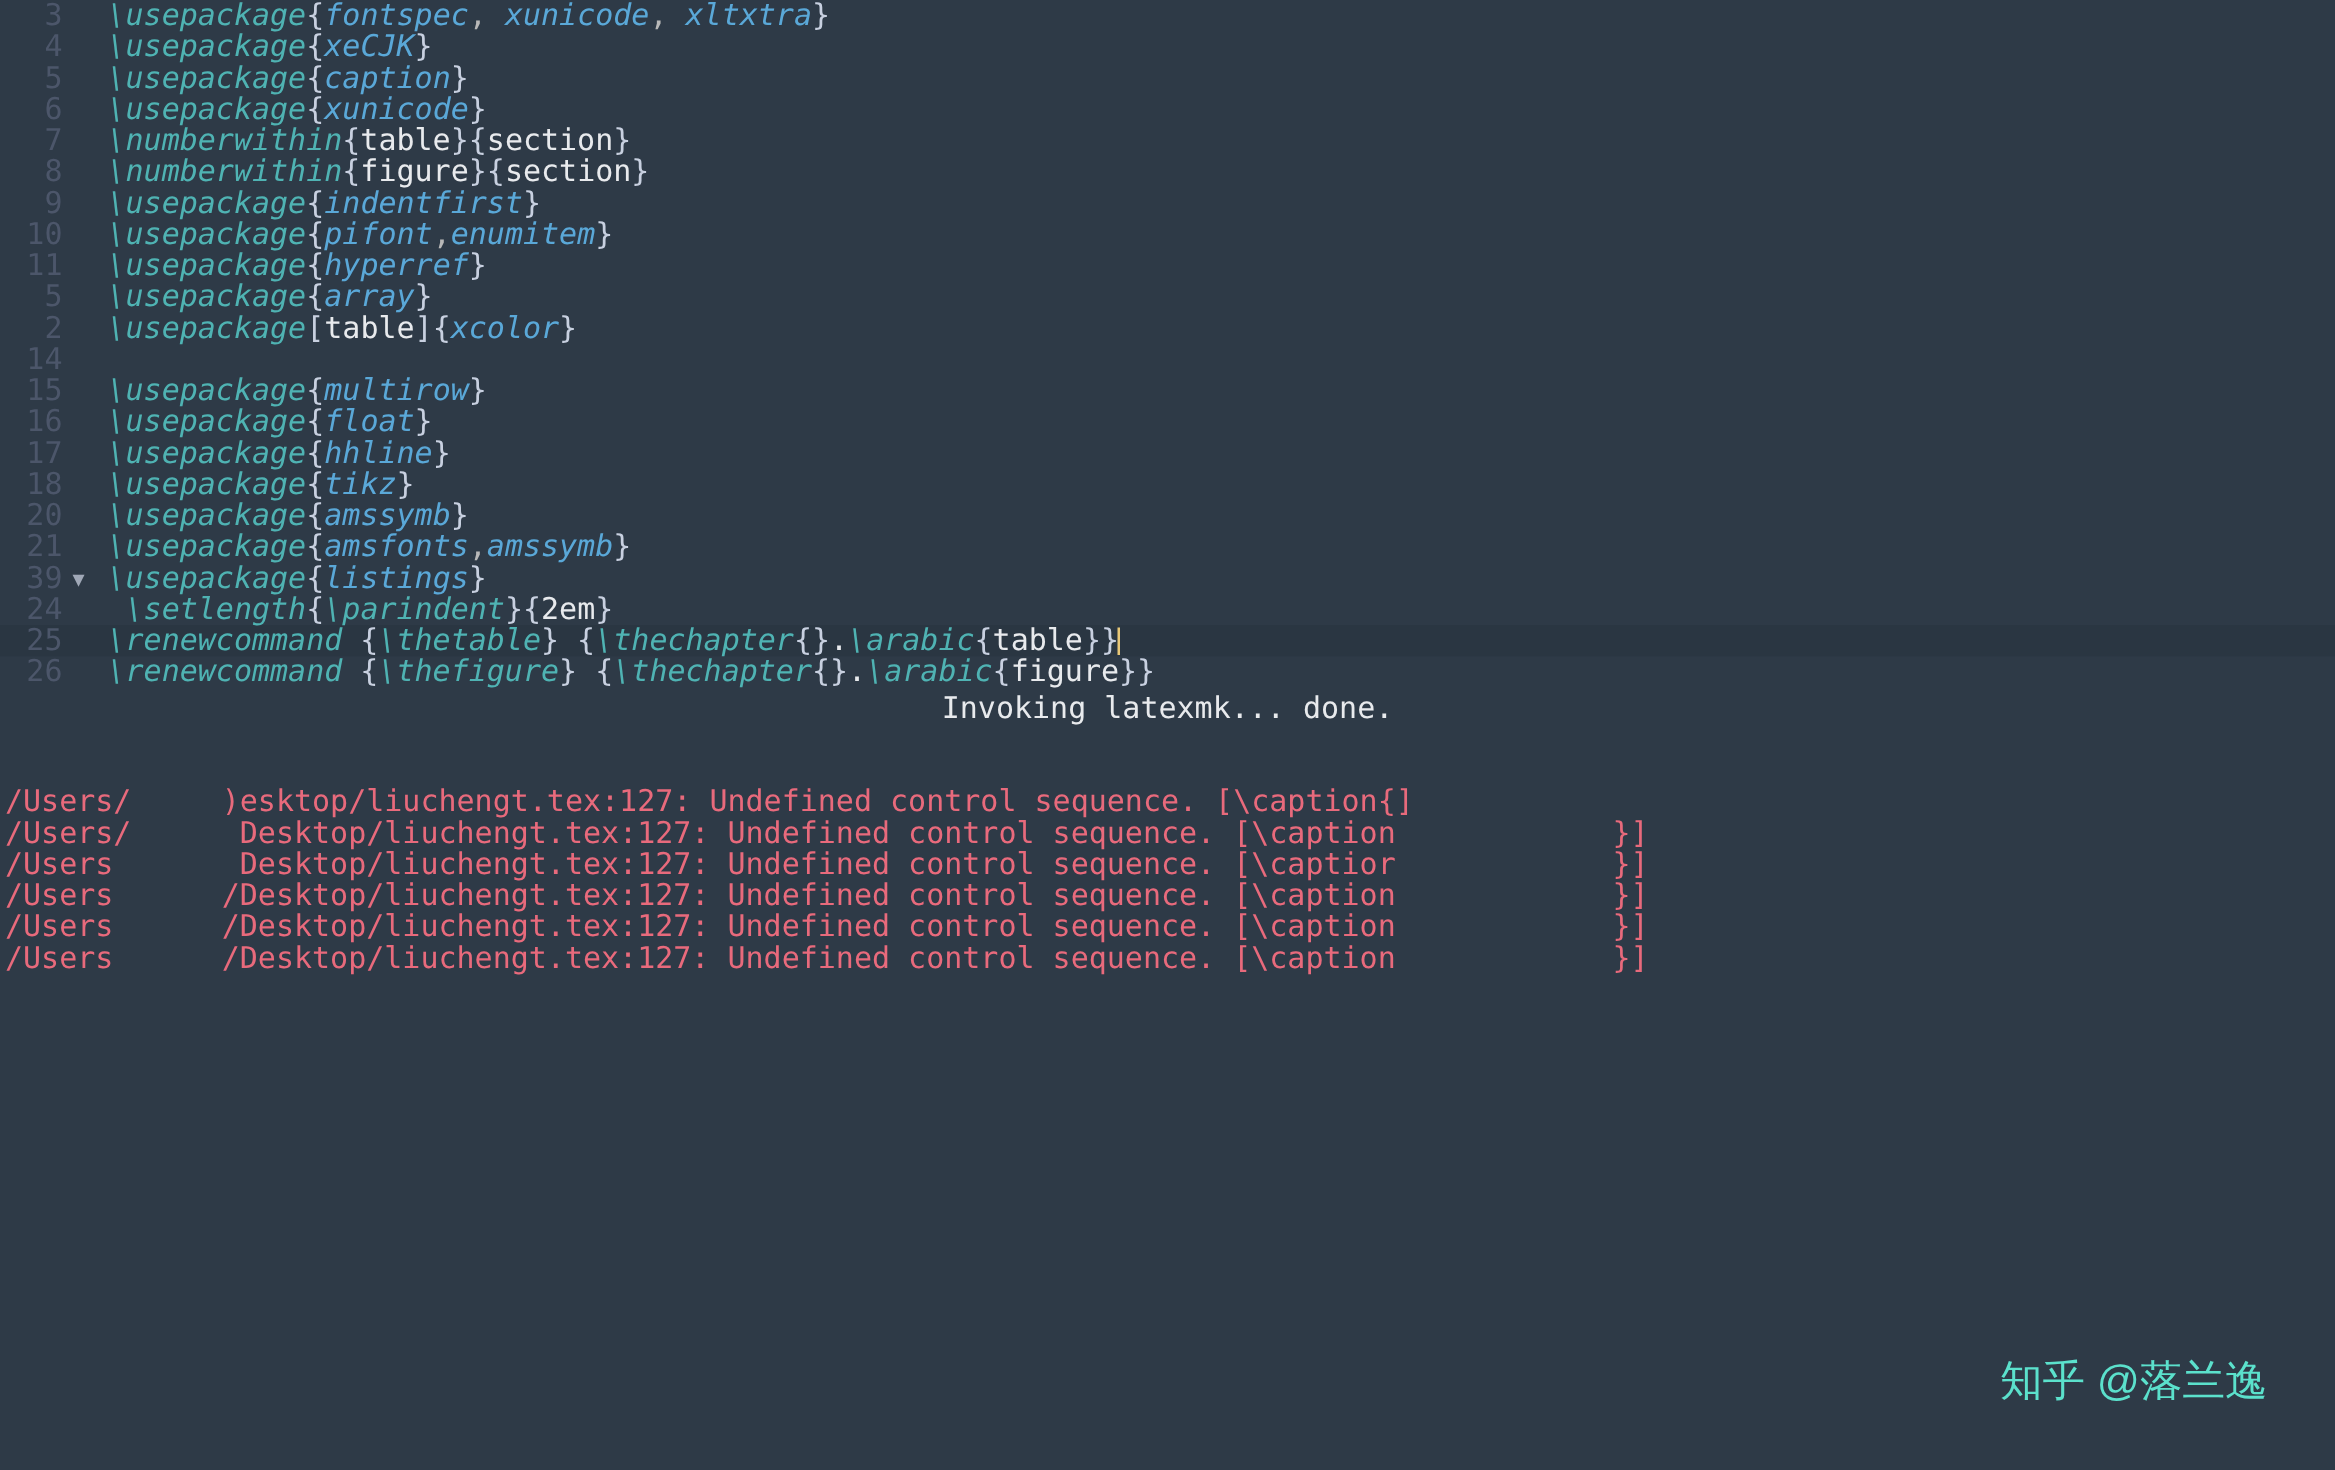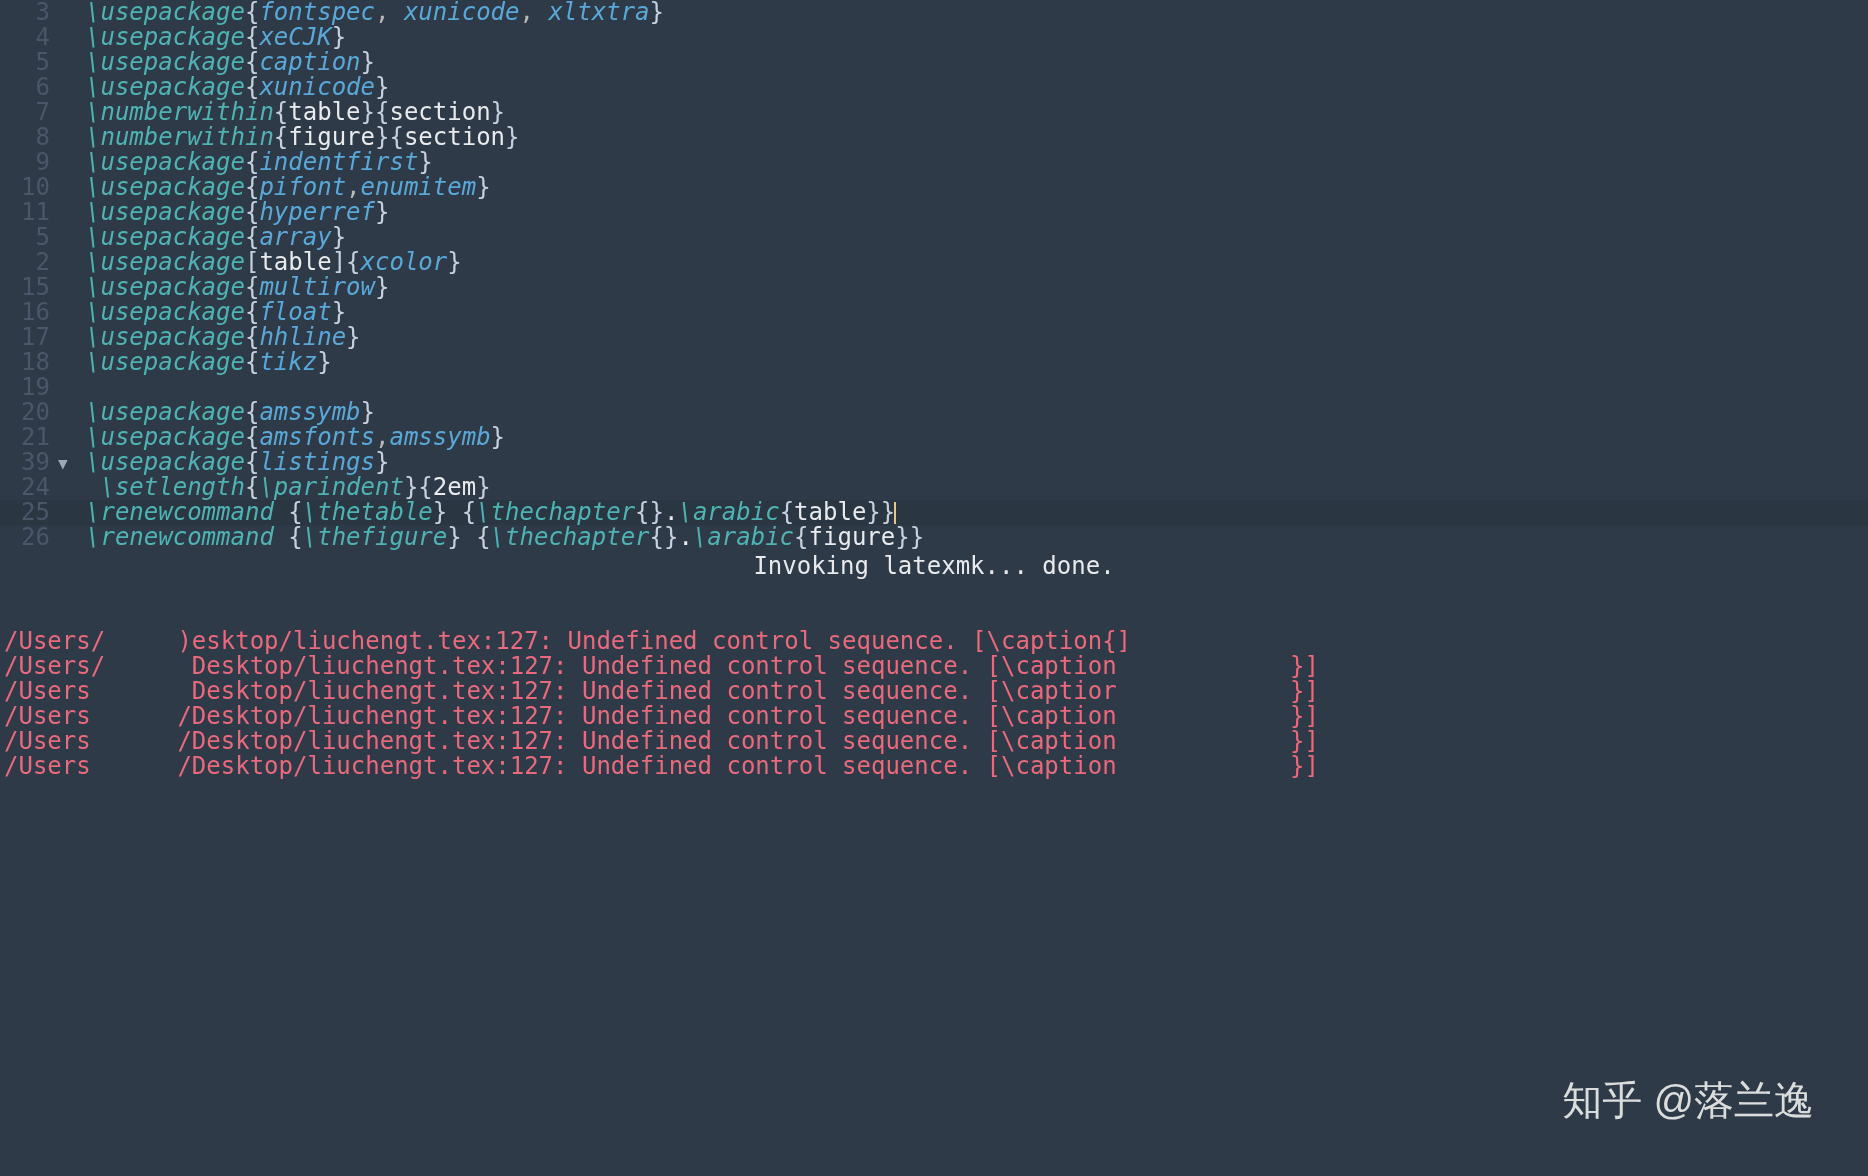--- a/index.html
+++ b/index.html
@@ -73,22 +73,22 @@
     .term-line {
       white-space: pre;
       height: 25px;
     }
     .term-white { color: #e8eaed; text-align: center; }
     .term-error { color: #e86a7c; }
     .watermark {
       position: absolute;
       right: 54px;
       bottom: 48px;
-      color: #e5e5e5;
-      font-size: 40px;
+      color: #5eead4;
+      font-size: 34px;
       font-style: normal;
       opacity: 0.95;
       font-family: -apple-system, sans-serif;
     }
   </style>
 </head>
 <body>
 
 <div class="editor">
     <div class="line">
@@ -140,43 +140,43 @@
       <div class="gutter">5</div>
       <div class="fold"></div>
       <div class="code"><span class="cmd">\usepackage</span><span class="brace">{</span><span class="arg">array</span><span class="brace">}</span></div>
     </div>
     <div class="line">
       <div class="gutter">2</div>
       <div class="fold"></div>
       <div class="code"><span class="cmd">\usepackage</span><span class="brace">[</span><span class="plain">table</span><span class="brace">]{</span><span class="arg">xcolor</span><span class="brace">}</span></div>
     </div>
     <div class="line">
+      <div class="gutter">14</div>
+      <div class="fold"></div>
+      <div class="code"></div>
+    </div>
+    <div class="line">
       <div class="gutter">15</div>
       <div class="fold"></div>
       <div class="code"><span class="cmd">\usepackage</span><span class="brace">{</span><span class="arg">multirow</span><span class="brace">}</span></div>
     </div>
     <div class="line">
       <div class="gutter">16</div>
       <div class="fold"></div>
       <div class="code"><span class="cmd">\usepackage</span><span class="brace">{</span><span class="arg">float</span><span class="brace">}</span></div>
     </div>
     <div class="line">
       <div class="gutter">17</div>
       <div class="fold"></div>
       <div class="code"><span class="cmd">\usepackage</span><span class="brace">{</span><span class="arg">hhline</span><span class="brace">}</span></div>
     </div>
     <div class="line">
       <div class="gutter">18</div>
       <div class="fold"></div>
       <div class="code"><span class="cmd">\usepackage</span><span class="brace">{</span><span class="arg">tikz</span><span class="brace">}</span></div>
-    </div>
-    <div class="line">
-      <div class="gutter">19</div>
-      <div class="fold"></div>
-      <div class="code"></div>
     </div>
     <div class="line">
       <div class="gutter">20</div>
       <div class="fold"></div>
       <div class="code"><span class="cmd">\usepackage</span><span class="brace">{</span><span class="arg">amssymb</span><span class="brace">}</span></div>
     </div>
     <div class="line">
       <div class="gutter">21</div>
       <div class="fold"></div>
       <div class="code"><span class="cmd">\usepackage</span><span class="brace">{</span><span class="arg">amsfonts</span><span class="comma">,</span><span class="arg">amssymb</span><span class="brace">}</span></div>

